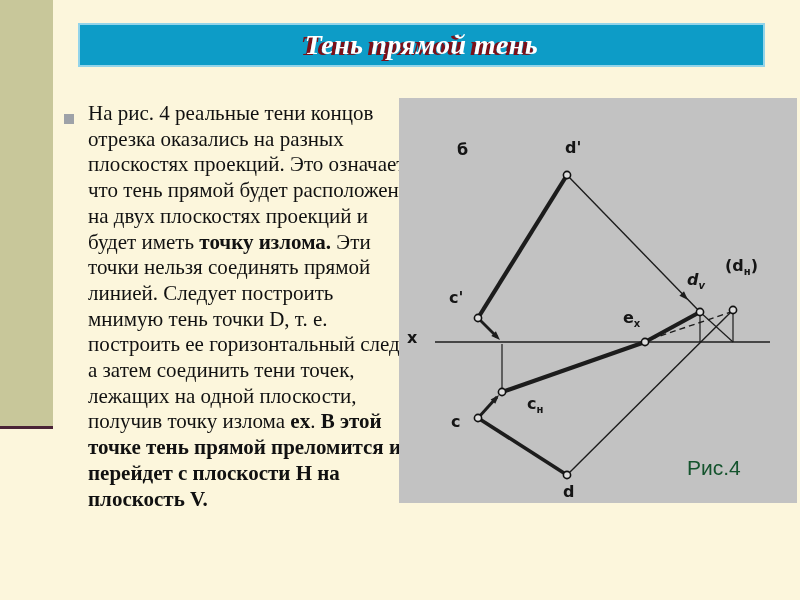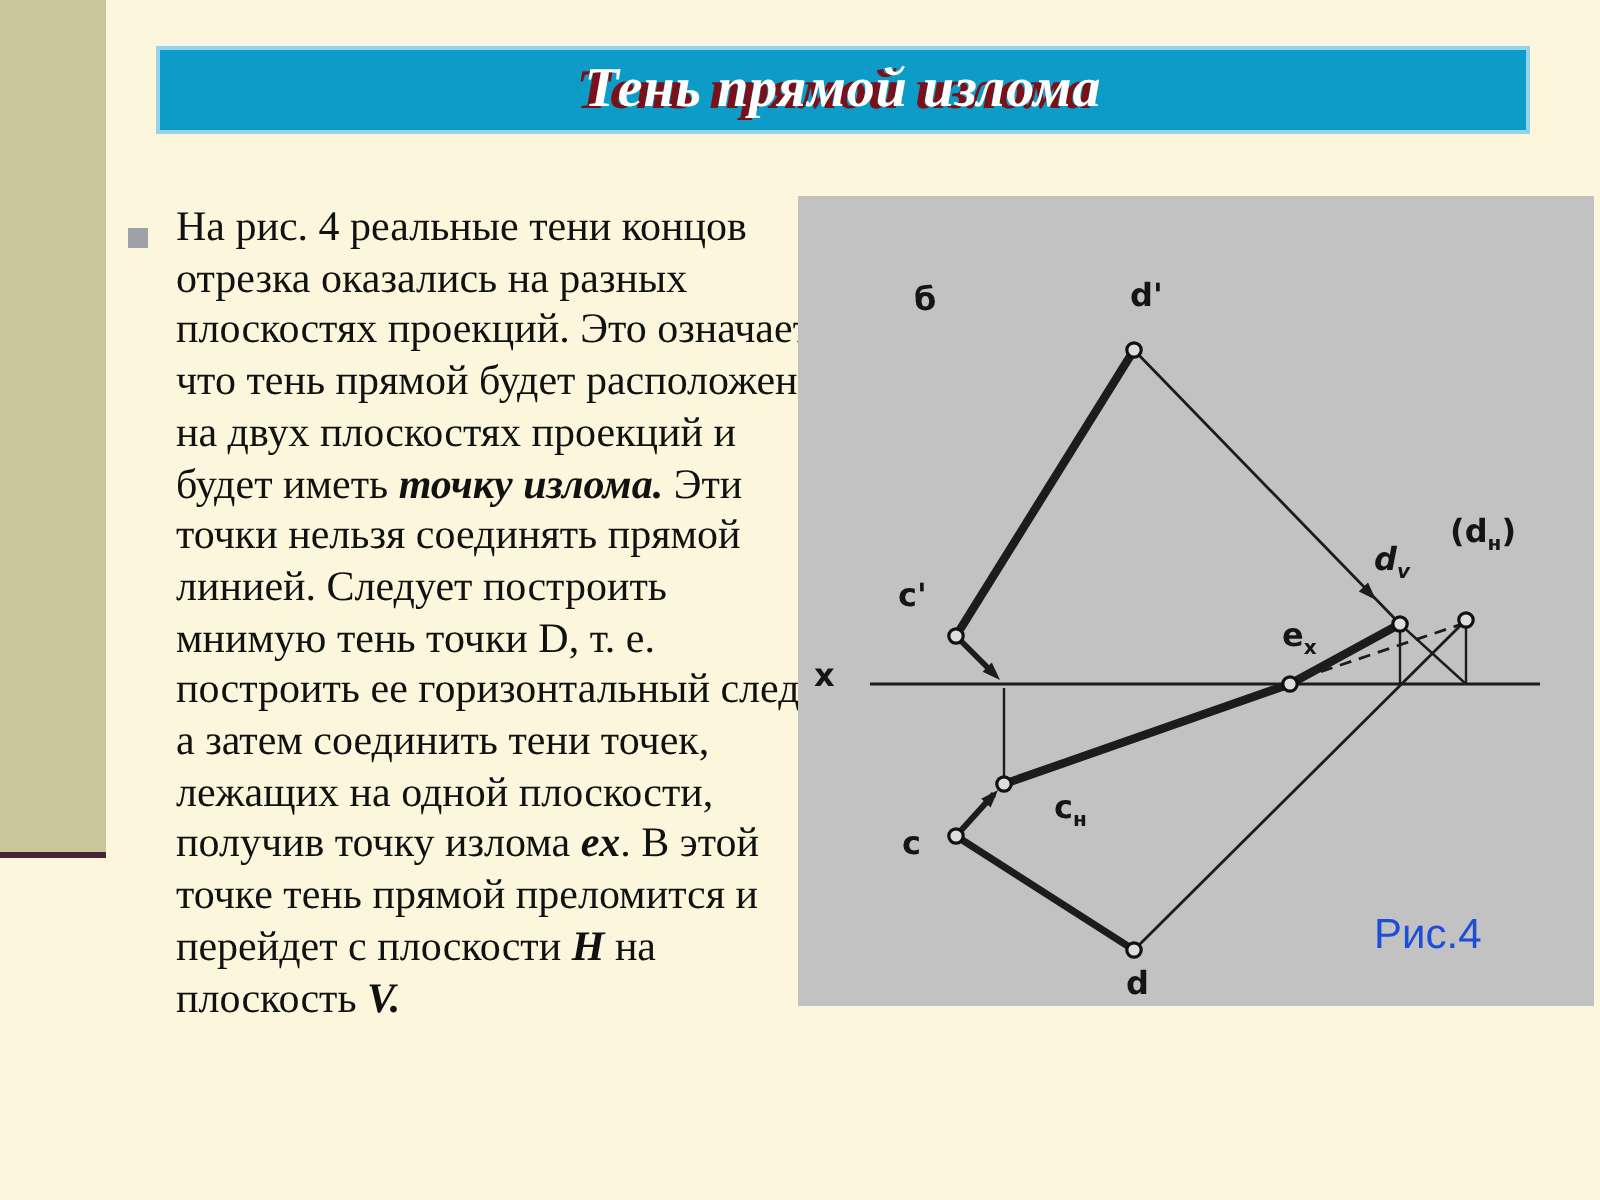--- a/index.html
+++ b/index.html
@@ -28,52 +28,52 @@
   }
   #bullet{
     position:absolute;left:64px;top:114px;width:10px;height:10px;
     background:#9EA2A8;
   }
   #body-text{
     position:absolute;left:88px;top:101px;width:322px;
     font-size:21px;line-height:25.7px;color:#111111;
     text-align:left;
   }
-  .seg-bi{font-weight:bold;font-style:italic;}
-  .seg-b{font-weight:normal;margin-top:14px;}
+  .seg-bi{font-weight:bold;}
+  .seg-b{font-weight:bold;margin-top:14px;}
   #figure{
     position:absolute;left:399px;top:98px;width:398px;height:405px;
     background:#C2C2C2;
   }
   #figure svg{position:absolute;left:0;top:0;}
   .fig-label{
     position:absolute;color:#151515;
     font-family:"DejaVu Sans",sans-serif;font-weight:bold;
     font-size:16px;line-height:1;white-space:nowrap;
   }
   .fig-label sub{font-size:10px;line-height:1;}
   #fig-caption{
     position:absolute;left:288px;top:358px;
     font-family:"Liberation Sans",sans-serif;
-    font-size:21px;color:#1d4ed8;
+    font-size:21px;color:#14532d;
   }
   .ln{stroke:#1C1C1C;fill:none;}
   .pt{fill:#DEDEDE;stroke:#111111;stroke-width:1.6;}
   .arrow{fill:#1C1C1C;stroke:none;}
 </style>
 </head>
 <body>
 
 <div id="slide">
 
   <div id="sidebar"></div>
   <div id="sidebar-rule"></div>
 
   <div id="title-bar">
-    <span id="title-text">Тень прямой излома</span>
+    <span id="title-text">Тень прямой тень</span>
   </div>
 
   <span id="bullet"></span>
 
   <div id="body-text">
     <span>На рис. 4 реальные тени концов отрезка оказались на разных плоскостях проекций. Это означает, что тень прямой будет расположена на двух плоскостях проекций и будет иметь </span><span class="seg-bi">точку излома.</span><span> Эти точки нельзя соединять прямой линией. Следует построить мнимую тень точки D, т. е. построить ее горизонтальный след, а затем соединить тени точек, лежащих на одной плоскости, получив точку излома </span><span class="seg-bi">ex</span><span>.  </span><span class="seg-b">В этой точке тень прямой преломится и перейдет с плоскости </span><span class="seg-bi">Н</span><span class="seg-b"> на плоскость </span><span class="seg-bi">V.</span>
   </div>
 
   <div id="figure">
     <svg width="398" height="405" viewBox="0 0 398 405">
@@ -111,21 +111,21 @@
       <circle class="pt" cx="168" cy="377" r="3.6"></circle>
       <circle class="pt" cx="246" cy="244" r="3.6"></circle>
       <circle class="pt" cx="301" cy="214" r="3.6"></circle>
       <circle class="pt" cx="334" cy="212" r="3.6"></circle>
     </svg>
 
     <span class="fig-label" style="left:58px;top:44px;">б</span>
     <span class="fig-label" style="left:166px;top:42px;">d'</span>
     <span class="fig-label" style="left:50px;top:192px;">c'</span>
     <span class="fig-label" style="left:8px;top:232px;">х</span>
-    <span class="fig-label" style="left:242px;top:212px;"><span>e</span><sub>х</sub></span>
+    <span class="fig-label" style="left:224px;top:212px;"><span>e</span><sub>х</sub></span>
     <span class="fig-label" style="left:288px;top:174px;font-style:italic;"><span>d</span><sub>v</sub></span>
     <span class="fig-label" style="left:326px;top:160px;"><span>(</span><span>d</span><sub>н</sub><span>)</span></span>
     <span class="fig-label" style="left:128px;top:298px;"><span>c</span><sub>н</sub></span>
     <span class="fig-label" style="left:52px;top:316px;">c</span>
     <span class="fig-label" style="left:164px;top:386px;">d</span>
 
     <span id="fig-caption">Рис.4</span>
   </div>
 
 </div>

